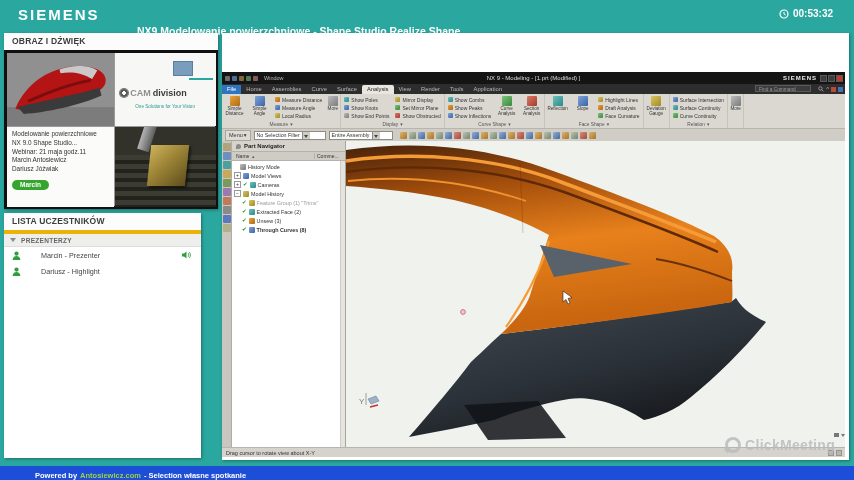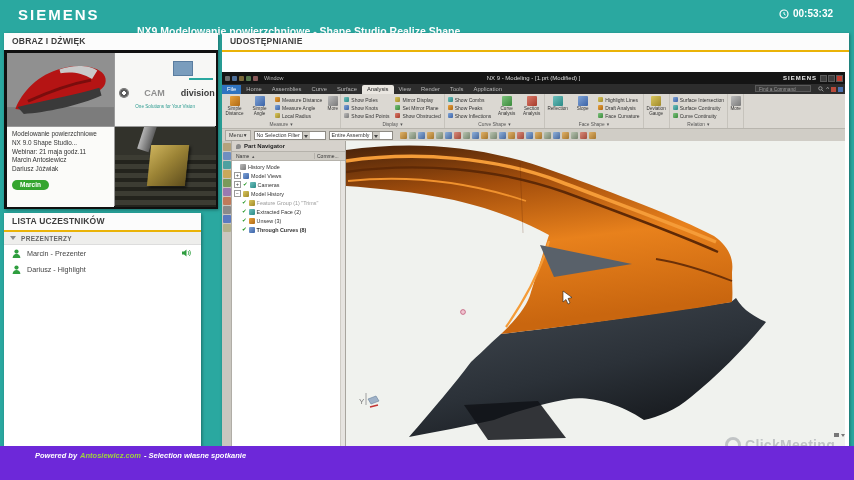--- a/index.html
+++ b/index.html
@@ -6,50 +6,50 @@
   .stage{position:relative;width:854px;height:480px;background:#2aa8a0;overflow:hidden;}
 
   
   .topbar{position:absolute;left:0;top:0;width:854px;height:30px;}
   .brand{position:absolute;left:18px;top:6px;color:#fff;font-weight:bold;font-size:15px;letter-spacing:2px;}
   .page-title{position:absolute;left:137px;top:9px;color:#fff;font-weight:bold;font-size:10.5px;margin-top:16px;}
   .timer{position:absolute;right:21px;top:8px;color:#fff;font-weight:bold;font-size:10px;display:flex;align-items:center;gap:4px;}
 
   
   .panel{position:absolute;background:#fff;box-shadow:1px 1px 3px rgba(0,0,0,.35);}
-  .panel-h{height:17px;line-height:17px;padding-left:8px;font-size:8.5px;font-weight:bold;color:#3d3d3d;background:#fcfcfc;border-bottom:2px solid #eab308;letter-spacing:.2px;}
+  .panel-h{height:17px;line-height:17px;padding-left:8px;font-size:8.5px;font-weight:bold;color:#3d3d3d;background:#fcfcfc;border-bottom:4px solid #eab308;letter-spacing:.2px;}
 
   
   #videoPanel{left:4px;top:33px;width:214px;height:176px;}
   .video{position:absolute;left:0;top:17px;right:0;bottom:0;background:#101010;padding:3px;box-sizing:border-box;}
   .vgrid{display:grid;width:100%;height:100%;grid-template-columns:51.5% 48.5%;grid-template-rows:48% 52%;gap:1px;background:#9a9a9a;}
   .q{position:relative;overflow:hidden;}
   .q-car{background:#8f8f8f;}
   .q-logo{background:#f7f7f5;}
   .q-info{background:#fbfbf9;padding:3px 2px 0 5px;box-sizing:border-box;}
   .q-cnc{background:#32322b;}
   .info-line{font-size:6.4px;line-height:8.6px;color:#333;white-space:nowrap;}
   .badge{display:inline-block;margin-top:2px;background:#35a52f;color:#fff;font-size:6.5px;font-weight:bold;padding:1px 8px 2px;border-radius:8px;}
   .blue-sq{position:absolute;right:23%;top:11%;width:18px;height:13px;background:#7a9dbd;border:1px solid #5a7da0;}
   .teal-line{position:absolute;right:3%;top:34%;width:24%;height:2px;background:#2aa8a0;}
-  .logo-row{position:absolute;left:5%;top:47%;display:flex;align-items:center;gap:16px;}
+  .logo-row{position:absolute;left:5%;top:47%;display:flex;align-items:center;gap:2px;}
   .gear{width:8px;height:8px;border-radius:50%;background:radial-gradient(circle at 50% 50%, #fff 0 2px, #5a5a5a 2px 4px);box-shadow:0 0 0 1px #777;}
   .logo-cam{font-size:9px;font-weight:bold;color:#8f8f8f;}
   .logo-div{font-size:9px;font-weight:bold;color:#3c3c3c;}
   .tagline{position:absolute;left:20%;top:70%;font-size:4.6px;color:#2a9a8f;}
   .cnc-slats{position:absolute;left:0;right:0;top:35%;bottom:0;background:repeating-linear-gradient(180deg,#3c3c33 0 5px,#23231d 5px 9px);}
   .cnc-block{position:absolute;left:34%;top:22%;width:38%;height:52%;background:linear-gradient(135deg,#cdb35c 0%,#9c8436 45%,#5f4e1d 100%);transform:skewX(-6deg);box-shadow:2px 2px 3px rgba(0,0,0,.6);}
   .cnc-arm{position:absolute;left:26%;top:-4%;width:12%;height:34%;background:linear-gradient(90deg,#b5b5b5,#5d5d5d);transform:rotate(18deg);}
 
   
   #listPanel{left:4px;top:213px;width:197px;height:245px;}
   .subhdr{height:12px;background:#eeeeec;border-bottom:1px solid #ddd;display:flex;align-items:center;gap:5px;padding-left:6px;}
   .tri{width:0;height:0;border-left:3px solid transparent;border-right:3px solid transparent;border-top:4px solid #8a8a8a;}
   .subhdr-label{font-size:6.5px;font-weight:bold;color:#666;letter-spacing:.3px;}
-  .prow{height:16px;display:flex;align-items:center;gap:6px;padding-left:8px;position:relative;}
+  .prow{height:16px;display:flex;align-items:center;gap:20px;padding-left:8px;position:relative;}
   .pname{font-size:7.2px;color:#444;}
   .support-icon{width:9px;height:9px;border-radius:50%;background:radial-gradient(circle,#fff 0 2px,#cc2222 2px 5px);box-shadow:0 0 0 .5px #991111;}
   .spk{position:absolute;right:10px;top:4px;}
 
   
   #sharePanel{left:222px;top:33px;width:627px;height:427px;}
 
   .nx{position:absolute;left:0;top:39px;width:623px;height:385px;background:#d6d2cc;}
   .nx-title{position:relative;height:12px;background:#141414;display:flex;align-items:center;}
   .qat{display:flex;gap:2px;margin-left:3px;}
@@ -139,21 +139,21 @@
 
   .watermark{position:absolute;right:14px;top:404px;display:flex;align-items:center;gap:4px;opacity:.85;}
   .wm-logo{width:16px;height:16px;border-radius:50%;border:3.5px solid #b9bdbf;box-sizing:border-box;position:relative;}
   .wm-logo::after{content:"";position:absolute;left:-3px;bottom:-2px;width:5px;height:5px;background:#b9bdbf;transform:rotate(45deg);}
   .wm-text{font-size:14px;font-weight:bold;color:#b9bdbf;letter-spacing:.3px;}
   .share-mini{position:absolute;right:4px;top:400px;display:flex;gap:2px;align-items:center;}
   .share-mini i{width:5px;height:4px;background:#777;}
   .share-mini .t{width:0;height:0;border-left:2.5px solid transparent;border-right:2.5px solid transparent;border-top:3px solid #777;}
 
   
-  .footer{position:absolute;left:0;right:0;bottom:0;height:34px;background:#6d28d9;font-style:italic;}
+  .footer{position:absolute;left:0;right:0;bottom:0;height:14px;background:#1d4ed8;}
   .footer-line{position:absolute;left:35px;top:5px;font-size:7.5px;font-weight:bold;color:#fff;display:flex;gap:3px;}
   .footer-link{color:#9ed33f;}
 </style>
 </head>
 <body>
 
 <div class="stage">
 
   <div class="topbar">
     <div class="brand">SIEMENS</div>
@@ -228,21 +228,20 @@
     <div class="prow">
       <svg width="9" height="9" viewBox="0 0 9 9">
         <circle cx="4.5" cy="2.6" r="2.1" fill="#2f9e3f"></circle>
           <path d="M0.6,9 C0.8,6.2 2.4,5 4.5,5 C6.6,5 8.2,6.2 8.4,9 Z" fill="#2f9e3f"></path>
       </svg>
       <span class="pname">Dariusz - Highlight</span>
     </div>
   </div>
 
   <div class="panel" id="sharePanel">
-    <div class="panel-h">UDOSTĘPNIANIE</div>
 
     <div class="nx">
 
       <div class="nx-title">
         <div class="qat">
             <i></i>
             <i></i>
             <i></i>
             <i></i>
             <i></i>

